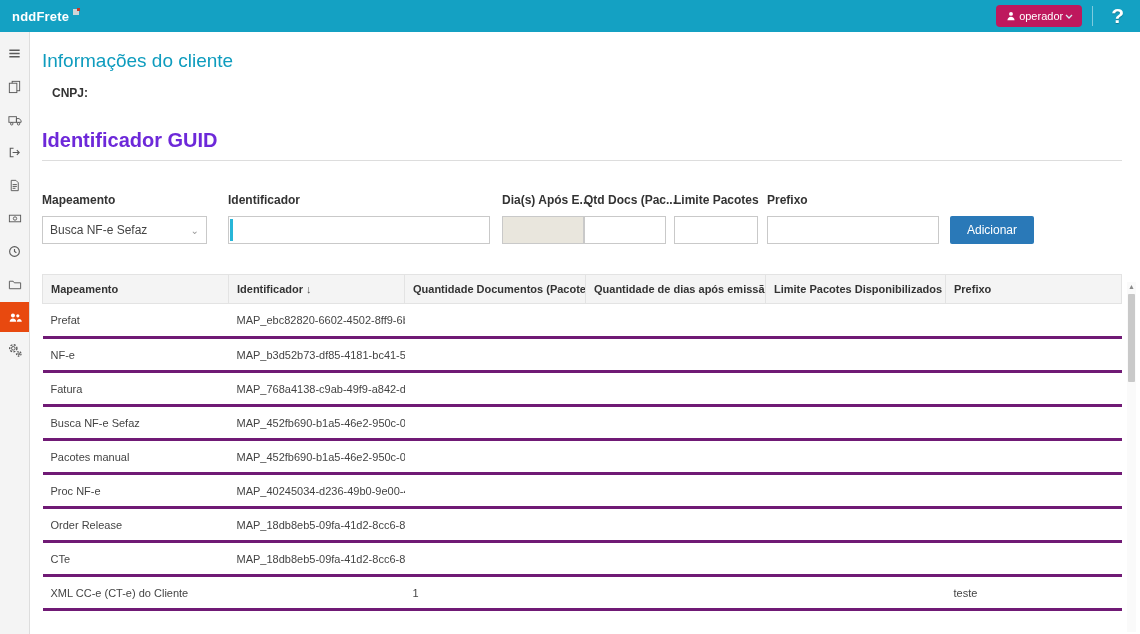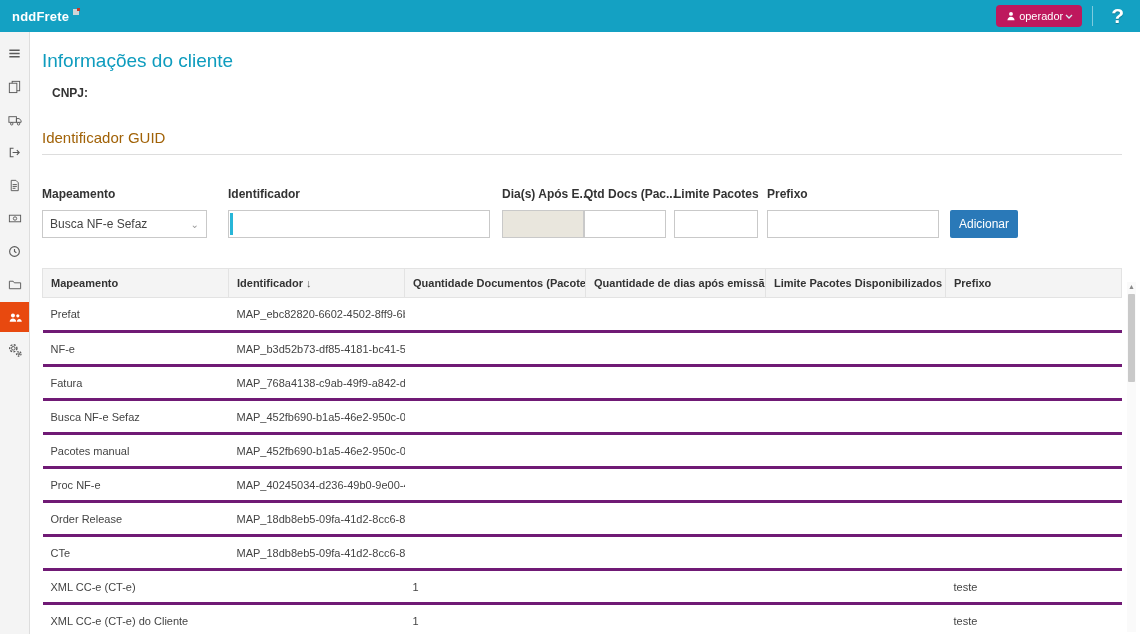--- a/index.html
+++ b/index.html
@@ -31,40 +31,40 @@
 
   
   .content { position:absolute; top:32px; left:30px; right:0; bottom:0; padding:12px 18px 0 12px; overflow:hidden; }
   .page-title { color:#0e9cbe; font-size:19px; font-weight:normal; margin:6px 0 14px 0; }
 
   .info-row { display:flex; padding-left:10px; margin-bottom:16px; }
   .info-field { width:354px; }
   .info-label { font-weight:bold; font-size:12px; color:#333; margin-bottom:13px; }
   .info-value { font-size:12px; color:#333; }
 
-  .section-title { font-size:15px; color:#a16207; font-weight:normal; margin:10px 0 8px 0; }
+  .section-title { font-size:20px; color:#6d28d9; font-weight:bold; margin:10px 0 8px 0; }
   .section-rule { border-bottom:1px solid #ddd; margin-bottom:16px; }
 
   .form-row { display:flex; align-items:flex-end; }
   .field { display:flex; flex-direction:column; }
   .field-label { font-size:12px; font-weight:bold; color:#333; margin-bottom:9px; white-space:nowrap; }
   .tb-input, .tb-select { height:28px; border:1px solid #c9c9c9; background:#fff; font-size:12px;
              padding:0 7px; color:#333; font-family:"Liberation Sans", sans-serif; }
   .tb-input:disabled { background:#e9e6dd; }
   .tb-select { display:flex; align-items:center; justify-content:space-between; cursor:pointer; color:#444; }
   .tb-select .caret { color:#9a9a9a; font-size:10px; margin-left:6px; }
   .input-wrap { position:relative; }
   .focus-caret { position:absolute; left:2px; top:3px; bottom:3px; width:3px; background:#27b6d8; }
   .w-map { width:165px; margin-right:21px; }
   .w-id  { width:262px; margin-right:12px; }
   .w-dias{ width:82px;  }
   .w-qtd { width:82px;  margin-right:8px; }
   .w-lim { width:84px;  margin-right:9px;margin-top:16px; }
   .w-pre { width:172px; margin-right:11px; }
-  .add-btn { height:28px; background:#2a79b8; color:#fff; border:none; padding:0 9px;
+  .add-btn { height:28px; background:#2a79b8; color:#fff; border:none; padding:0 17px;
              font-size:12px; border-radius:2px; cursor:pointer; font-family:"Liberation Sans", sans-serif; }
 
   
   .grid-wrap { margin-top:30px; }
   table { width:100%; border-collapse:collapse; table-layout:fixed; font-size:11px; }
   thead th { background:#f4f4f4; border:1px solid #e3e3e3; text-align:left; font-weight:bold;
              color:#333; padding:0 8px; height:29px; overflow:hidden; white-space:nowrap; cursor:pointer; }
   tbody td { border-bottom:3px solid #701a75; padding:0 8px; height:34px; color:#444;
              overflow:hidden; white-space:nowrap; }
   th:nth-child(1), td:nth-child(1) { width:186px; }
@@ -313,28 +313,20 @@
           </tr>
           <tr>
             <td>CTe</td>
             <td>MAP_18db8eb5-09fa-41d2-8cc6-83db...</td>
             <td></td>
             <td></td>
             <td></td>
             <td></td>
           </tr>
           <tr>
-            <td>XML CC-e (CT-e)</td>
-            <td></td>
-            <td>1</td>
-            <td></td>
-            <td></td>
-            <td>teste</td>
-          </tr>
-          <tr>
             <td>XML CC-e (CT-e) do Cliente</td>
             <td></td>
             <td>1</td>
             <td></td>
             <td></td>
             <td>teste</td>
           </tr>
         </tbody>
     </table>
   </div>

